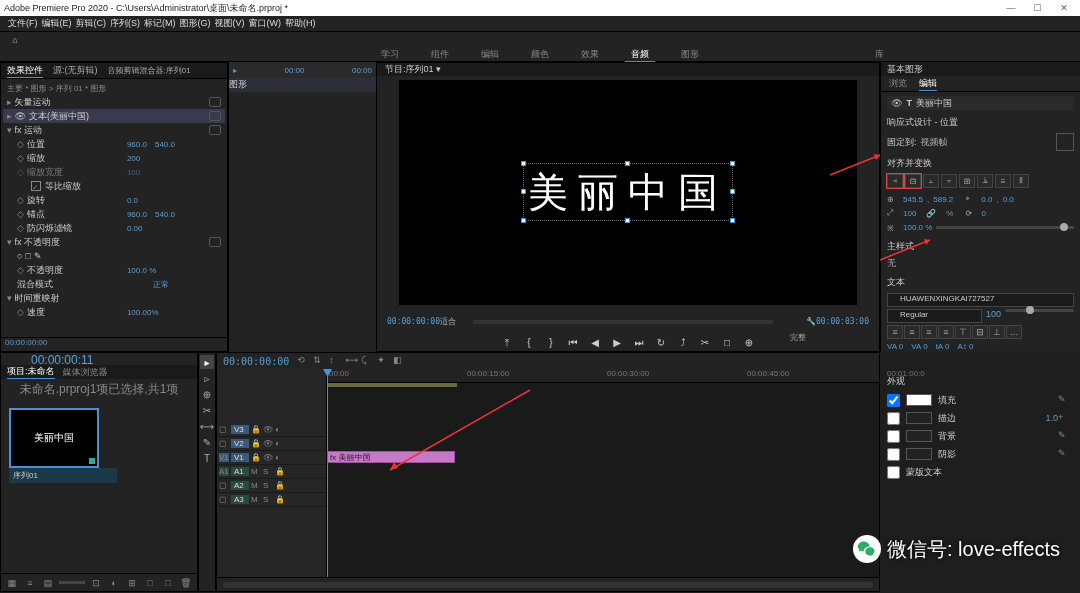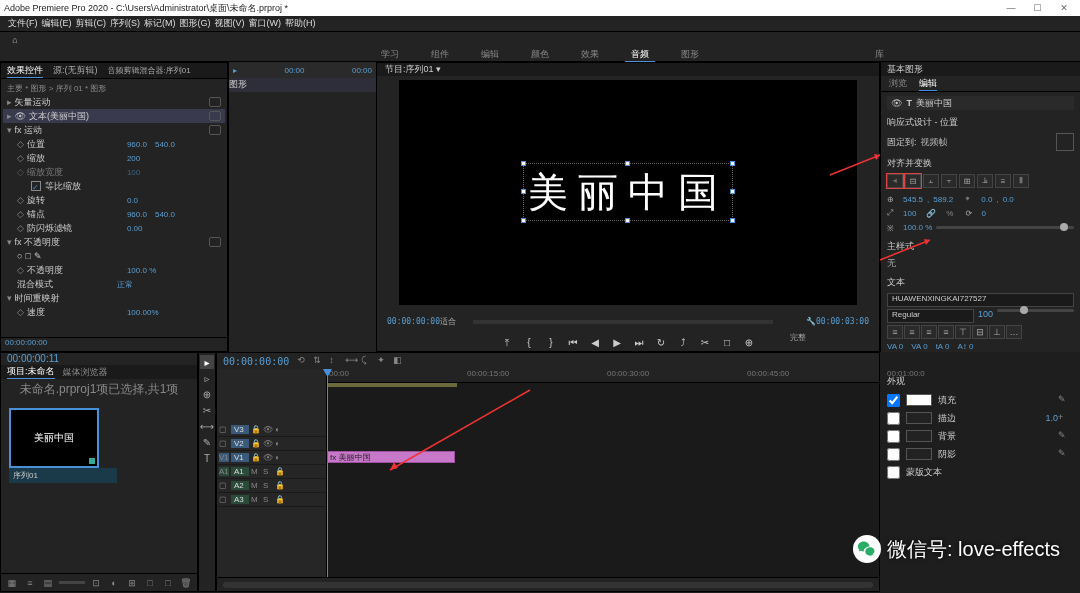--- a/index.html
+++ b/index.html
@@ -57,21 +57,21 @@
 .eg-tabs span.active { color:#fff; border-bottom:1px solid #4a90d9; }
 .eg-body { flex:1; padding:4px 6px; font-size:9px; overflow:hidden; }
 .eg-layer-row { height:14px; display:flex; align-items:center; gap:4px; background:#2a2a2a; margin-bottom:2px; padding:0 4px; }
 .eg-section { margin:6px 0; }
 .eg-section-title { color:#ccc; font-size:9px; margin-bottom:4px; }
 .align-btns { display:flex; gap:2px; margin-bottom:4px; }
 .align-btn { width:16px; height:14px; border:1px solid #444; background:#2a2a2a; cursor:pointer; display:flex; align-items:center; justify-content:center; font-size:8px; color:#aaa; }
 .align-btn.hl { outline:1px solid #d44; }
 .prop-row { display:flex; align-items:center; gap:4px; height:14px; font-size:8px; color:#5a9fd4; }
 .prop-row .icon { color:#aaa; width:12px; }
-.font-select { width:100%; height:14px; background:#1a1a1a; border:1px solid #444; color:#ccc; font-size:8px; padding:0 4px; }
+.font-select { width:100%; height:14px; background:#1a1a1a; border:1px solid #444; color:#ccc; font-size:8px; padding:0 12px; }
 .style-btns { display:flex; gap:1px; flex-wrap:wrap; }
 .style-btn { width:16px; height:14px; background:#2a2a2a; border:1px solid #444; display:flex; align-items:center; justify-content:center; color:#aaa; cursor:pointer; font-size:9px; }
 .swatch-row { display:flex; align-items:center; gap:6px; height:16px; margin:2px 0; }
 .swatch { width:26px; height:12px; border:1px solid #555; }
 .slider-track { flex:1; height:3px; background:#444; position:relative; border-radius:2px; }
 .slider-thumb { position:absolute; width:8px; height:8px; background:#aaa; border-radius:50%; top:-3px; }
 .tool-icon-right { position:absolute; right:4px; width:12px; height:12px; color:#888; cursor:pointer; }
 
 
 .lower { display:flex; height:240px; }
@@ -227,21 +227,21 @@
       <div class="fx-row" style="padding-left:14px;gap:3px;">
           <span>○</span>
           <span>□</span>
           <span>✎</span>
         </div>
       <div class="fx-row" style="padding-left:14px;">
           <span class="fx-toggle">◇</span>
           <span class="fx-label">不透明度</span>
           <span class="fx-val">100.0 %</span>
         </div>
-      <div class="fx-row" style="padding-left:14px;">
+      <div class="fx-row" style="padding-left:14px;gap:36px;">
           <span class="fx-label">混合模式</span>
           <span class="fx-val">正常</span>
         </div>
       <div class="fx-row">
           <span class="fx-toggle">▾</span>
           <span>时间重映射</span>
         </div>
       <div class="fx-row" style="padding-left:14px;">
           <span class="fx-toggle">◇</span>
           <span class="fx-label">速度</span>
@@ -449,21 +449,21 @@
         <div style="color:#888;font-size:8px;">时间线</div>
         <div style="color:#888;font-size:8px;">元数据</div>
       </div>
     </div>
   </div>
 </div>
 
 <div class="lower">
 
   <div class="project-panel">
-    <div style="height:12px;padding:0 6px;color:#5a9fd4;font-size:10px;">00:00:00:11</div>
+    <div style="height:12px;padding:0 6px;color:#5a9fd4;font-size:12px;margin-left:24px;">00:00:00:11</div>
     <div class="proj-tabs">
       <span class="active">项目:未命名</span>
       <span>媒体浏览器</span>
     </div>
     <div style="display:flex;justify-content:center;padding:2px 6px;font-size:12px;color:#888;">
       <span>未命名.prproj</span>
       <span>1项已选择,共1项</span>
     </div>
     <div class="proj-body">
       <div class="bin-thumb">

